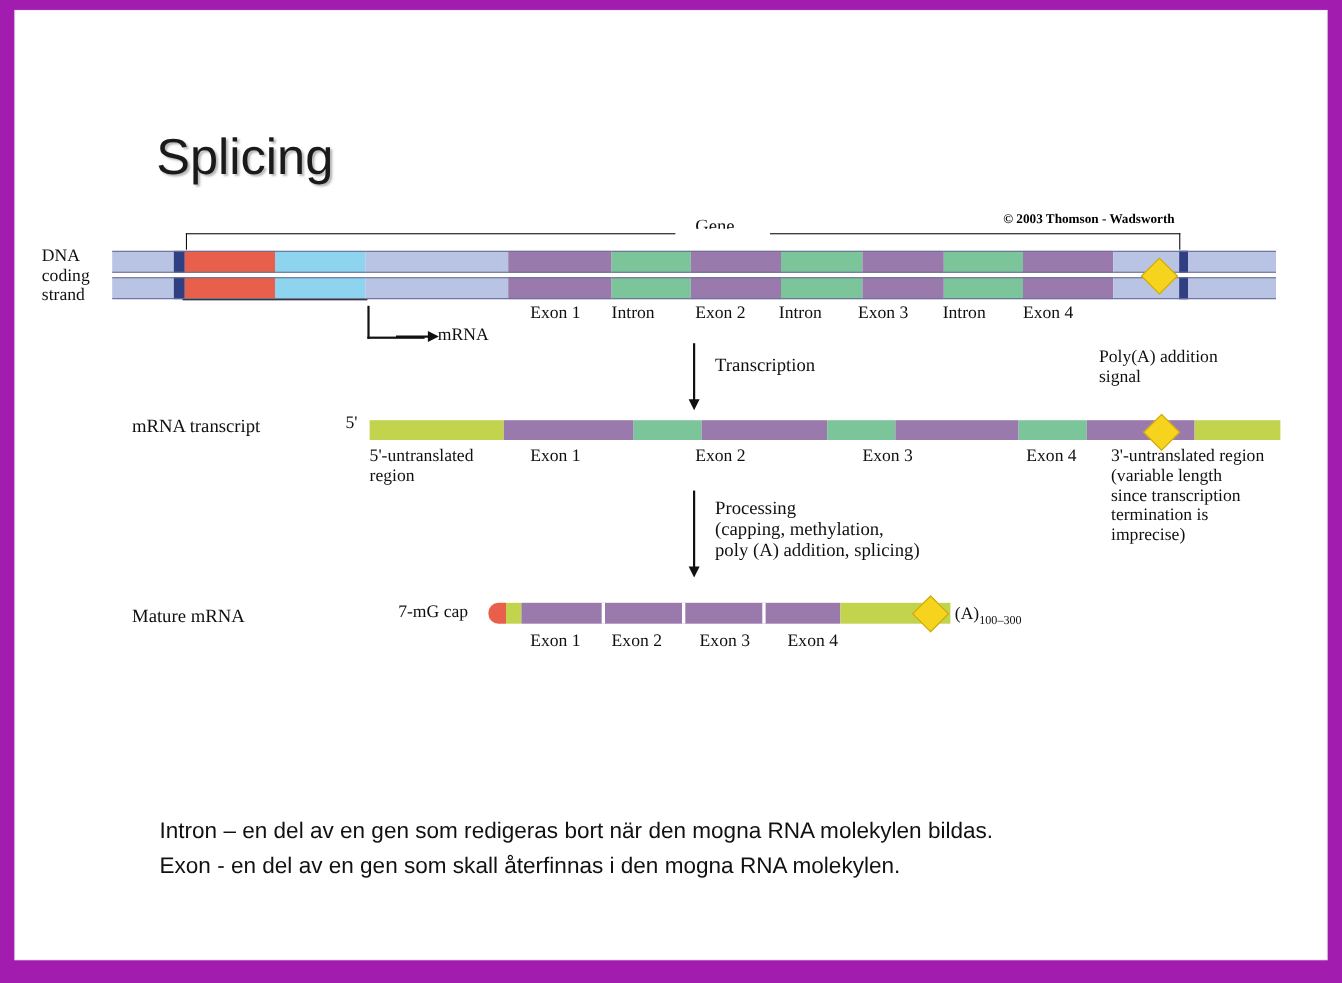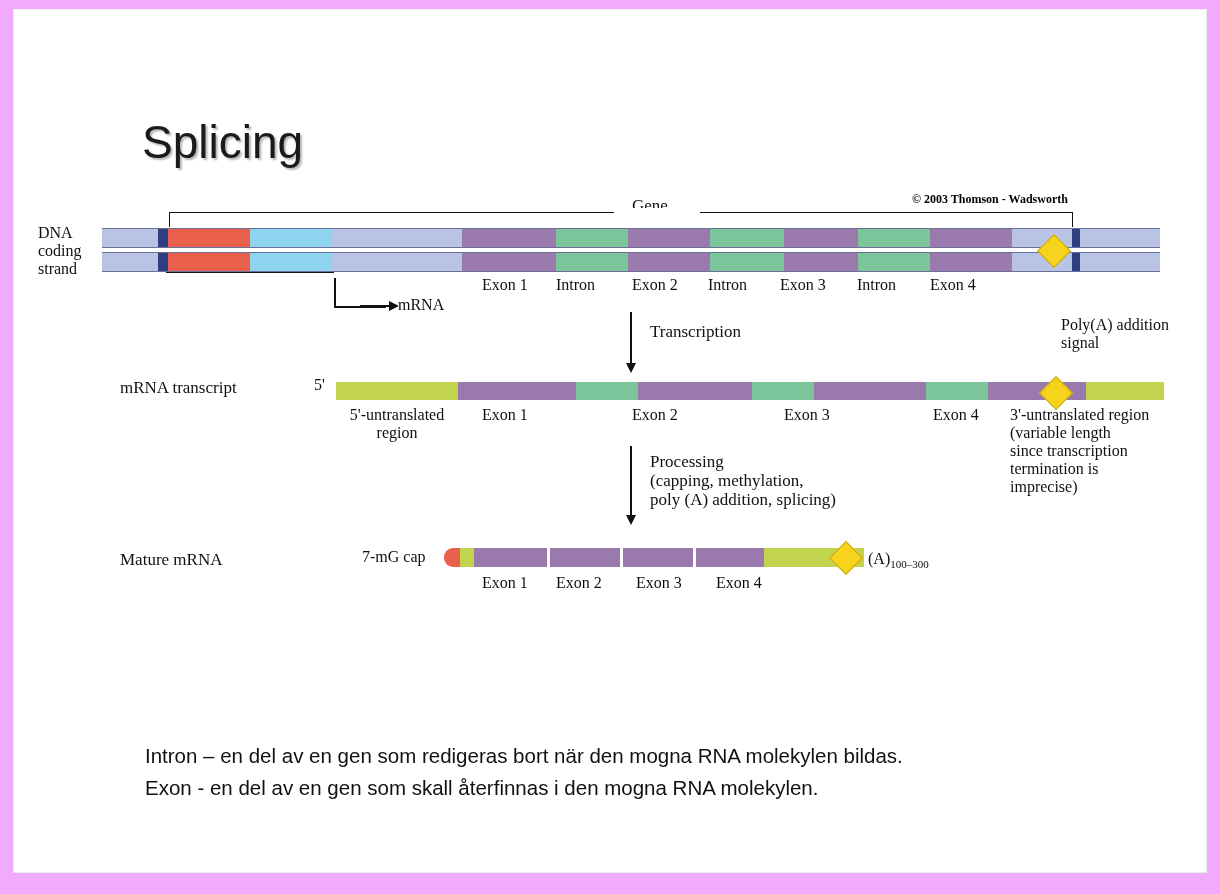--- a/index.html
+++ b/index.html
@@ -7,21 +7,21 @@
     padding: 0;
     background: #f4f4f4;
   }
   body {
     font-family: "Liberation Sans", sans-serif;
   }
   .slide {
     position: relative;
     width: 1220px;
     height: 894px;
-    background: #f0abfc;
+    background: #a21caf;
     overflow: hidden;
     box-sizing: border-box;
   }
   .slide-frame {
     position: absolute;
     left: 14px;
     top: 10px;
     width: 1192px;
     height: 862px;
     background: #ffffff;
@@ -265,40 +265,40 @@
 
       <div class="bracket" style="left:152px; top:92px; width:168px; height:0px; border-left:none; border-right:none;"></div>
 
       <div class="elbow" style="left:320px; top:98px; width:50px; height:28px;"></div>
       <div class="arrow-h" style="left:346px; top:125px; width:30px;"></div>
       <div class="fig-text" style="left:384px; top:116px; font-size:16px;">mRNA</div>
 
       <div class="arrow-v" style="left:616px; top:132px; height:52px;"></div>
       <div class="fig-text" style="left:636px; top:142px; font-size:17px;">Transcription</div>
 
-      <div class="fig-text" style="left:1047px; top:136px; font-size:16px;">Poly(A) addition
+      <div class="fig-text" style="left:985px; top:136px; font-size:16px;">Poly(A) addition
 signal</div>
 
       <div class="fig-text" style="left:106px; top:198px; font-size:17px;">mRNA transcript</div>
       <div class="fig-text" style="left:300px; top:196px; font-size:16px;">5'</div>
 
       <div class="bar transcript">
         <div class="seg2" style="left:0px;   width:122px; background:#c2d44e;"></div>
         <div class="seg2" style="left:122px; width:118px; background:#9a79ad;"></div>
         <div class="seg2" style="left:240px; width:62px;  background:#7cc49a;"></div>
         <div class="seg2" style="left:302px; width:114px; background:#9a79ad;"></div>
         <div class="seg2" style="left:416px; width:62px;  background:#7cc49a;"></div>
         <div class="seg2" style="left:478px; width:112px; background:#9a79ad;"></div>
         <div class="seg2" style="left:590px; width:62px;  background:#7cc49a;"></div>
         <div class="seg2" style="left:652px; width:98px;  background:#9a79ad;"></div>
         <div class="seg2" style="left:750px; width:78px;  background:#c2d44e;"></div>
       </div>
       <div class="diamond" style="left:1030px; top:201px;"></div>
 
-      <div class="fig-text" style="left:322px; top:226px; font-size:16px; text-align:center; width:122px;">5'-untranslated
+      <div class="fig-text" style="left:322px; top:226px; font-size:16px; width:122px;">5'-untranslated
 region</div>
       <div class="fig-text" style="left:468px; top:226px; font-size:16px;">Exon 1</div>
       <div class="fig-text" style="left:618px; top:226px; font-size:16px;">Exon 2</div>
       <div class="fig-text" style="left:770px; top:226px; font-size:16px;">Exon 3</div>
       <div class="fig-text" style="left:919px; top:226px; font-size:16px;">Exon 4</div>
       <div class="fig-text" style="left:996px; top:226px; font-size:16px;">3'-untranslated region
 (variable length
 since transcription
 termination is
 imprecise)</div>

